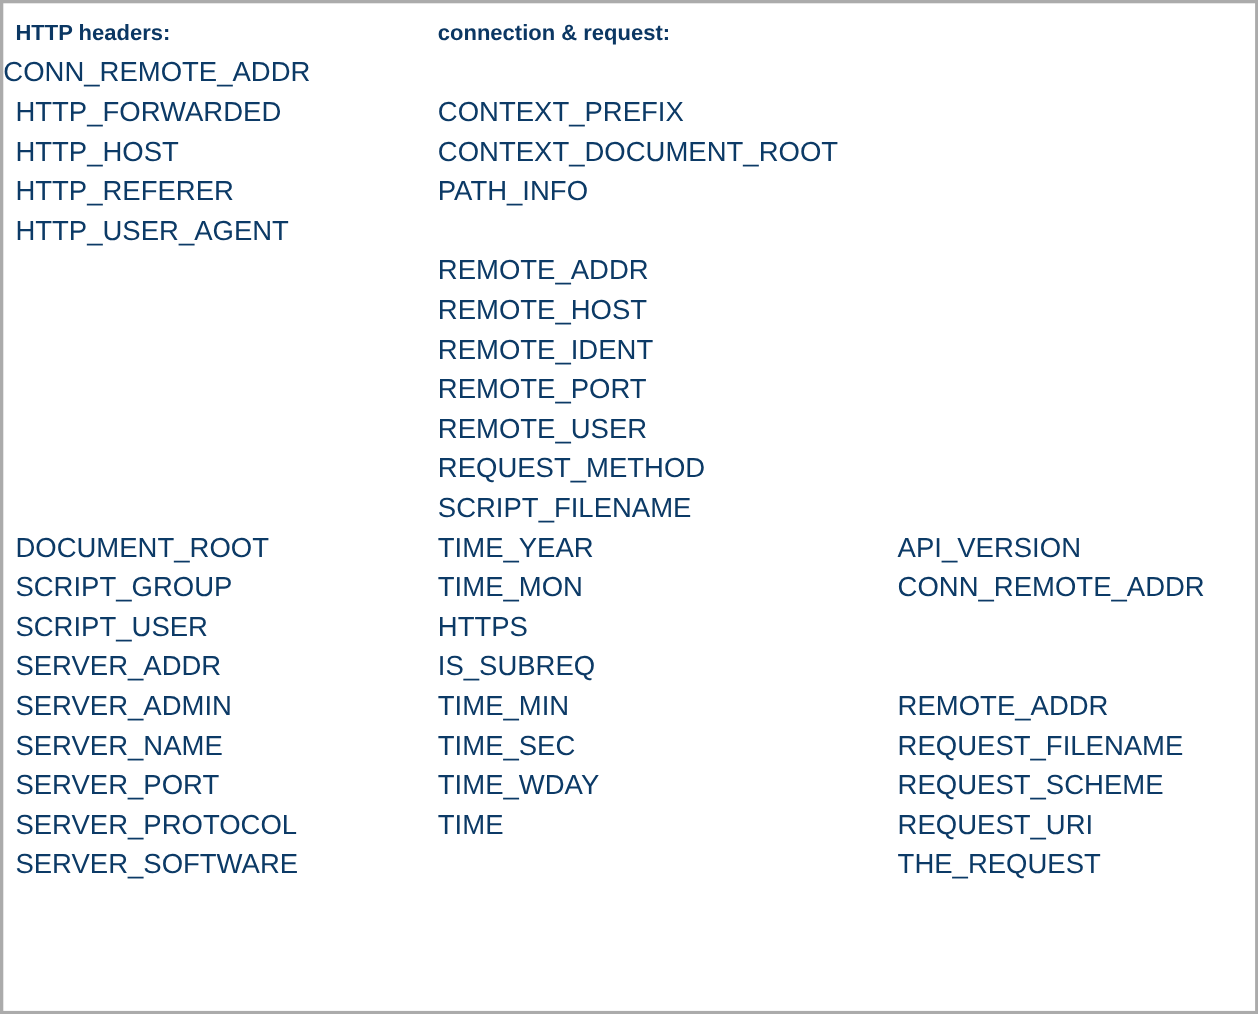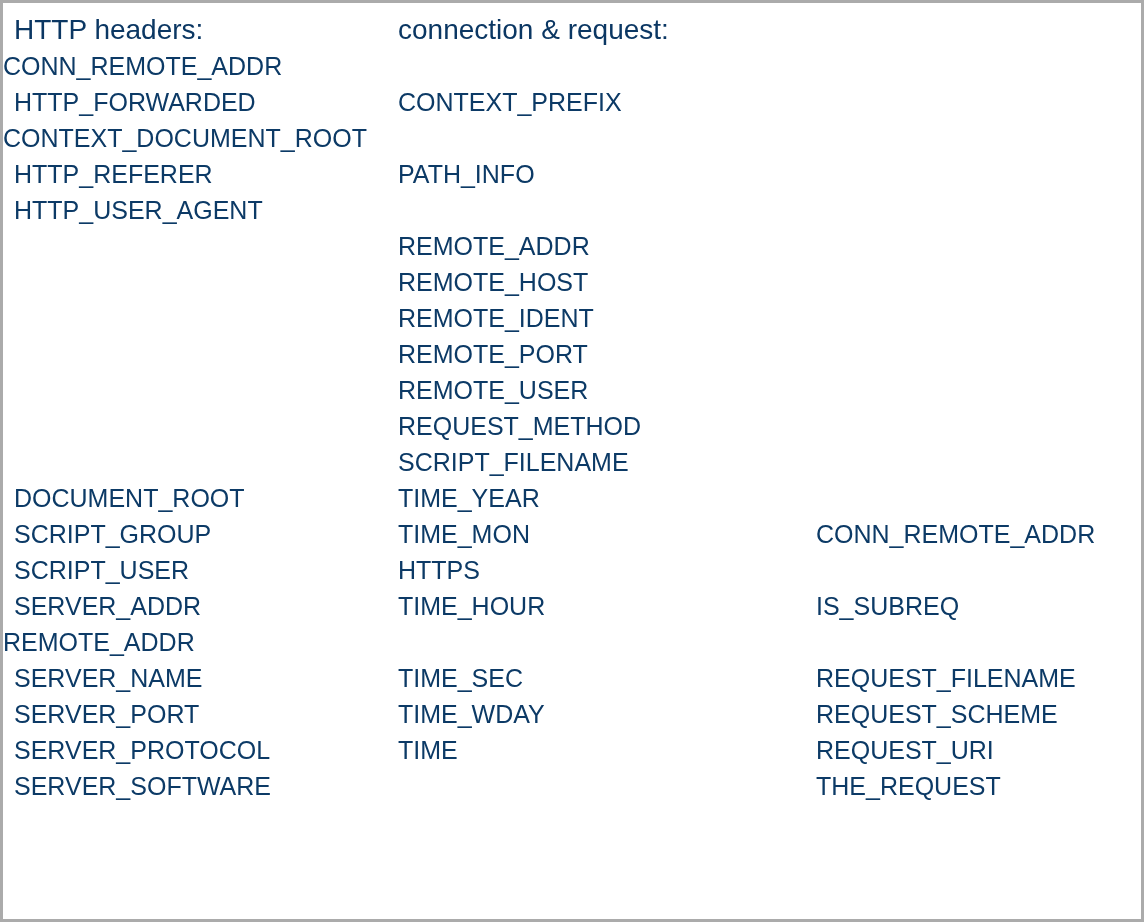--- a/index.html
+++ b/index.html
@@ -43,22 +43,22 @@
     line-height: 36px;
     white-space: nowrap;
     letter-spacing: 0px;
   }
 
   .col-1 { width: 395px; flex: 0 0 395px; padding-left: 11px; box-sizing: border-box; }
   .col-2 { width: 418px; flex: 0 0 418px; box-sizing: border-box; }
   .col-3 { width: 310px; flex: 0 0 310px; box-sizing: border-box; }
 
   .hdr {
-    font-weight: normal;
-    font-size: 28px;
+    font-weight: bold;
+    font-size: 20px;
     color: #0b3763;
   }
 
   .spacer-top { height: 9px; }
 </style>
 </head>
 <body>
 
 <div id="page">
   <div class="spacer-top"></div>
@@ -73,20 +73,21 @@
     <div class="row">
       <div class="cell col-2">CONN_REMOTE_ADDR</div>
       <div class="cell col-3"></div>
     </div>
     <div class="row">
       <div class="cell col-1">HTTP_FORWARDED</div>
       <div class="cell col-2">CONTEXT_PREFIX</div>
       <div class="cell col-3"></div>
     </div>
     <div class="row">
+      <div class="cell col-1">HTTP_HOST</div>
       <div class="cell col-2">CONTEXT_DOCUMENT_ROOT</div>
       <div class="cell col-3"></div>
     </div>
     <div class="row">
       <div class="cell col-1">HTTP_REFERER</div>
       <div class="cell col-2">PATH_INFO</div>
       <div class="cell col-3"></div>
     </div>
     <div class="row">
       <div class="cell col-1">HTTP_USER_AGENT</div>
@@ -127,36 +128,38 @@
       <div class="cell col-2">SCRIPT_FILENAME</div>
       <div class="cell col-3"></div>
     </div>
   </div>
 
   <div class="block">
 
     <div class="row">
       <div class="cell col-1">DOCUMENT_ROOT</div>
       <div class="cell col-2">TIME_YEAR</div>
+      <div class="cell col-3">API_VERSION</div>
     </div>
     <div class="row">
       <div class="cell col-1">SCRIPT_GROUP</div>
       <div class="cell col-2">TIME_MON</div>
       <div class="cell col-3">CONN_REMOTE_ADDR</div>
     </div>
     <div class="row">
       <div class="cell col-1">SCRIPT_USER</div>
       <div class="cell col-3">HTTPS</div>
     </div>
     <div class="row">
       <div class="cell col-1">SERVER_ADDR</div>
-      <div class="cell col-2">TIME_HOUR</div>
       <div class="cell col-3">IS_SUBREQ</div>
     </div>
     <div class="row">
+      <div class="cell col-1">SERVER_ADMIN</div>
+      <div class="cell col-2">TIME_MIN</div>
       <div class="cell col-3">REMOTE_ADDR</div>
     </div>
     <div class="row">
       <div class="cell col-1">SERVER_NAME</div>
       <div class="cell col-2">TIME_SEC</div>
       <div class="cell col-3">REQUEST_FILENAME</div>
     </div>
     <div class="row">
       <div class="cell col-1">SERVER_PORT</div>
       <div class="cell col-2">TIME_WDAY</div>

